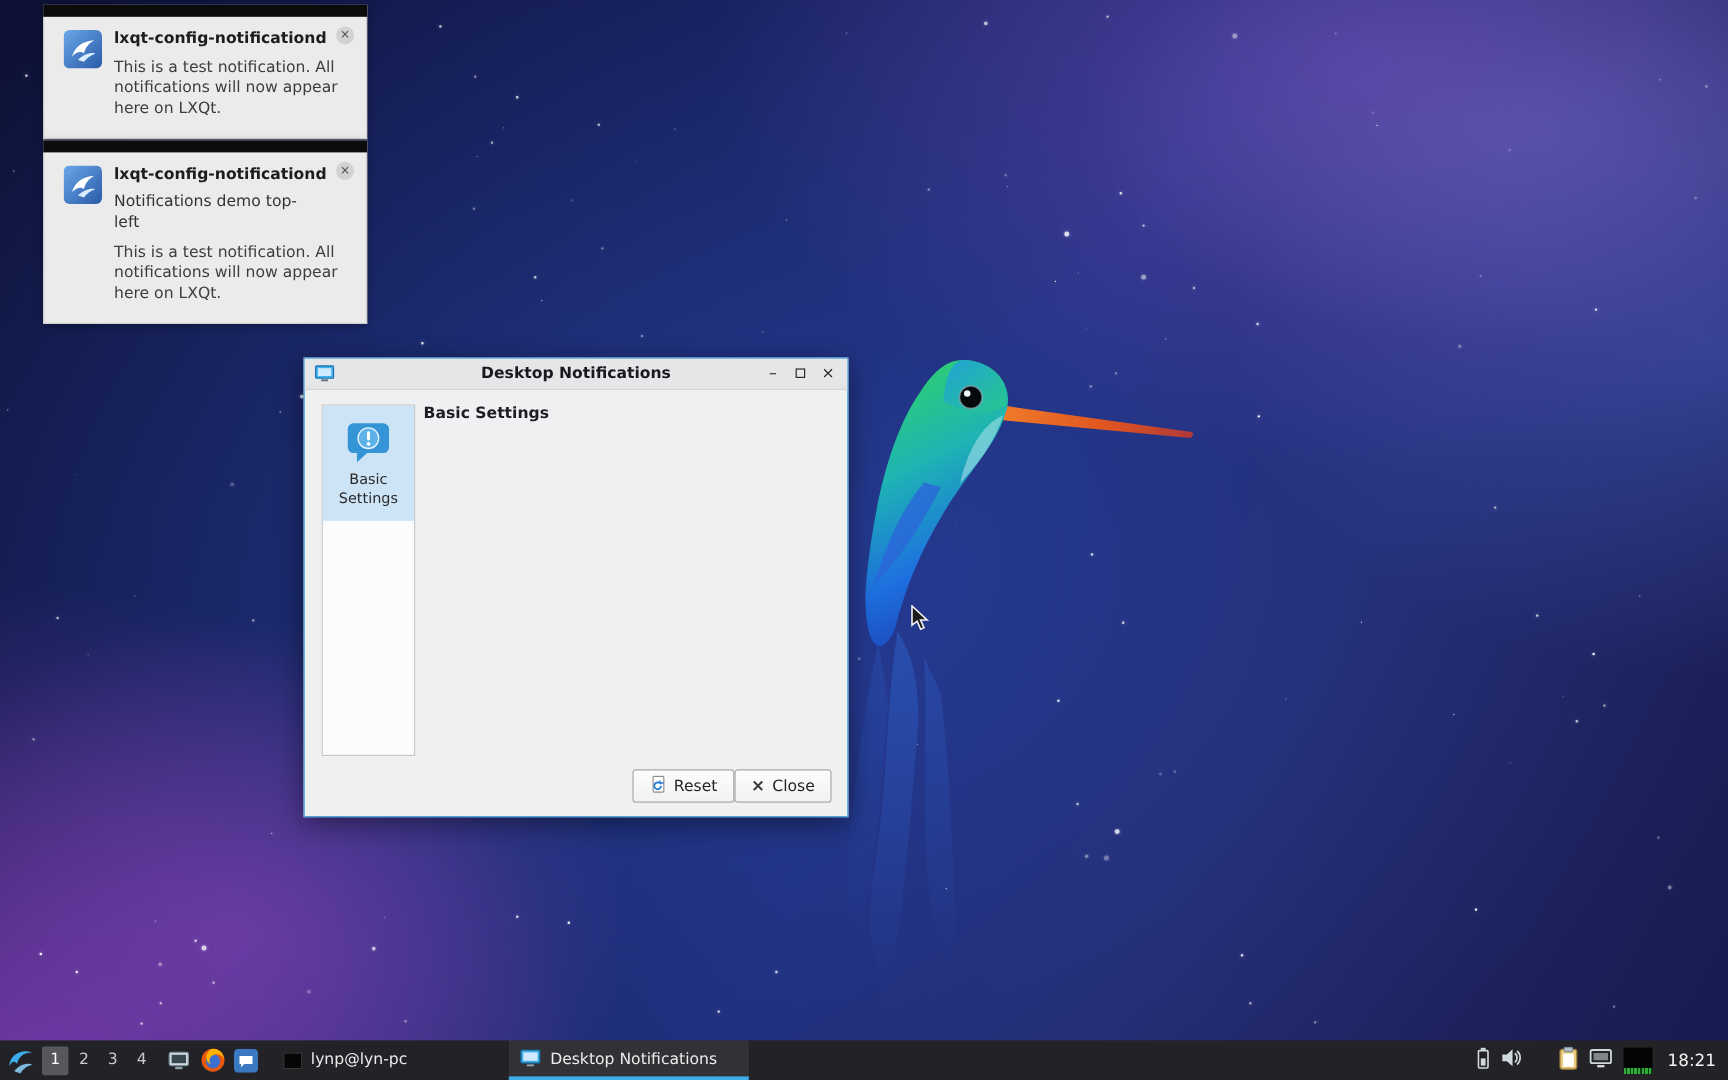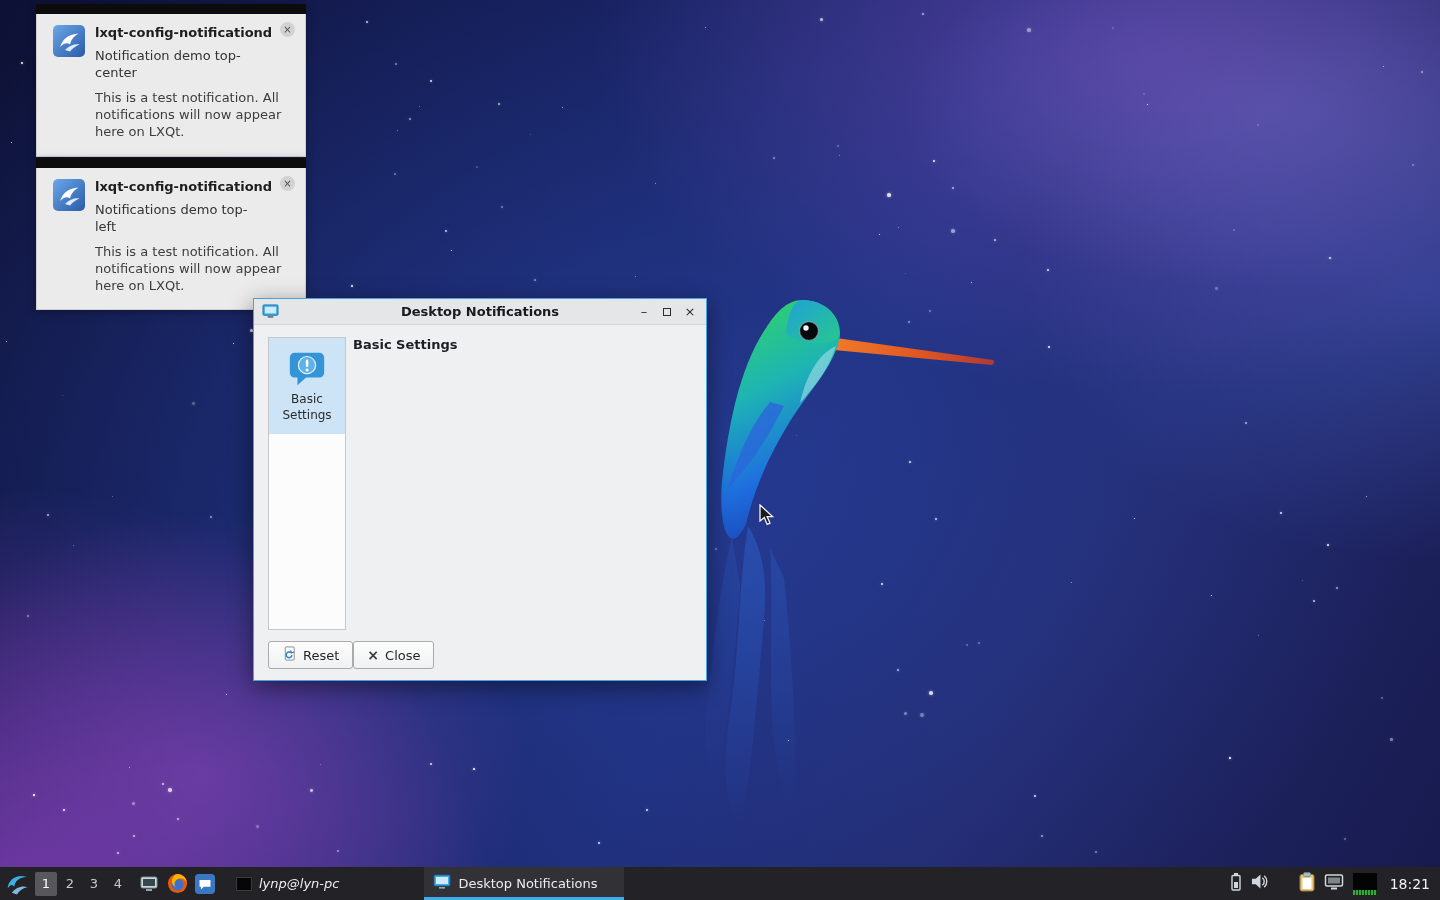--- a/index.html
+++ b/index.html
@@ -57,21 +57,21 @@
   .content{ position:absolute; left:99px; top:12px; width:342px; }
   .heading{ font-size:13px; font-weight:bold; color:#1c1e21; }
   .groupbox{ margin-top:11px; border:1px solid #bdbebf; height:173px; padding:0 14px; }
   .group-title{ text-align:center; font-size:13px; color:#2a2c2f; margin-top:4px; }
   .radio-row{ display:flex; justify-content:space-between; margin-top:47px; height:14px; }
   .radio-row.first{ margin-top:16px; }
   .radio{ width:14px; height:14px; border:1px solid #848688; border-radius:50%; background:#fdfdfd; display:inline-block; }
   .radio.checked{ border-color:#5c5e60; }
   .radio.checked::after{ content:''; display:block; width:8px; height:8px; margin:2px; border-radius:50%; background:#2f81d8; }
 
-  .footer{ position:absolute; left:14px; right:13px; top:316px; display:flex; justify-content:flex-start; }
+  .footer{ position:absolute; left:14px; right:13px; top:316px; display:flex; justify-content:flex-end; }
   .btn{ display:flex; align-items:center; gap:6px; height:28px; padding:0 13px;
     border:1px solid #a9abad; border-radius:3px; background:linear-gradient(#fdfdfd,#f0f1f2);
     font-size:13px; color:#1f2124; font-family:"DejaVu Sans", sans-serif; cursor:default; }
   .btn .x-glyph{ font-size:14px; font-weight:bold; color:#3a3c3e; line-height:1; }
 
   
   .cursor{ position:absolute; left:758px; top:504px; z-index:20; }
 
   
   .taskbar{ position:absolute; left:0; bottom:0; width:1440px; height:33px; z-index:15;
@@ -79,21 +79,21 @@
   .tb-icon{ width:28px; height:28px; display:flex; align-items:center; justify-content:center; cursor:default; }
   .lxqt-btn{ margin-left:3px; }
   .pager{ display:flex; align-items:center; gap:2px; margin-left:4px; }
   .ws{ width:22px; height:24px; line-height:24px; text-align:center; font-size:13px; color:#c9c9c9;
     border-radius:2px; cursor:default; }
   .ws.active{ background:#57575c; color:#ffffff; }
   .task-btn{ display:flex; align-items:center; gap:7px; height:33px; padding:0 9px;
     font-size:13px; color:#ececec; cursor:default; white-space:nowrap; }
   .task-btn .mini-thumb{ width:16px; height:14px; background:#060606; border:1px solid #3a3a3a; display:inline-block; }
   .task-btn.active{ background:rgba(255,255,255,.07); border-bottom:3px solid #3daee9; padding-top:3px; width:200px; }
-  .task-term{ margin-left:8px;font-style:italic; }
+  .task-term{ margin-left:8px; }
   .task-main{ margin-left:76px; }
   .tray{ margin-left:auto; display:flex; align-items:center; gap:9px; padding-right:6px; }
   .tray .gap{ width:12px; }
   .graph{ width:24px; height:22px; background:#040404; display:flex; align-items:flex-end; overflow:hidden; }
   .graph i{ display:block; width:100%; height:5px;
     background:repeating-linear-gradient(90deg,#2fae3a 0 2px,#0a3a10 2px 3px); }
   .clock{ font-size:14px; color:#f2f2f2; margin-left:4px; margin-right:4px; }
 </style>
 </head>
 <body>
@@ -291,21 +291,20 @@
                   <stop offset="1" stop-color="#2a5aa8"></stop>
                 </linearGradient>
               </defs>
             <rect width="32" height="32" rx="5" fill="url(#nbg)"></rect>
             <path d="M7 22 C10 13 16 9.5 25.5 8.5 C20 12 18 15 17 19.5 C14 17 10 19 7 22 Z" fill="#ffffff"></path>
             <path d="M12 25 C16 20.5 22.5 18.5 26.5 19.5 C22 21.5 19 23.5 17 26.5 Z" fill="#dcedff"></path>
           </svg>
         </div>
         <div class="notif-text">
           <div class="notif-title">lxqt-config-notificationd</div>
-          <div class="notif-summary">Notification demo top-center</div>
           <div class="notif-message">This is a test notification. All notifications will now appear here on LXQt.</div>
         </div>
         <div class="notif-close">×</div>
       </div>
     </div>
 
     <div class="notification">
       <div class="notif-bar"></div>
       <div class="notif-body">
         <div class="notif-icon">

